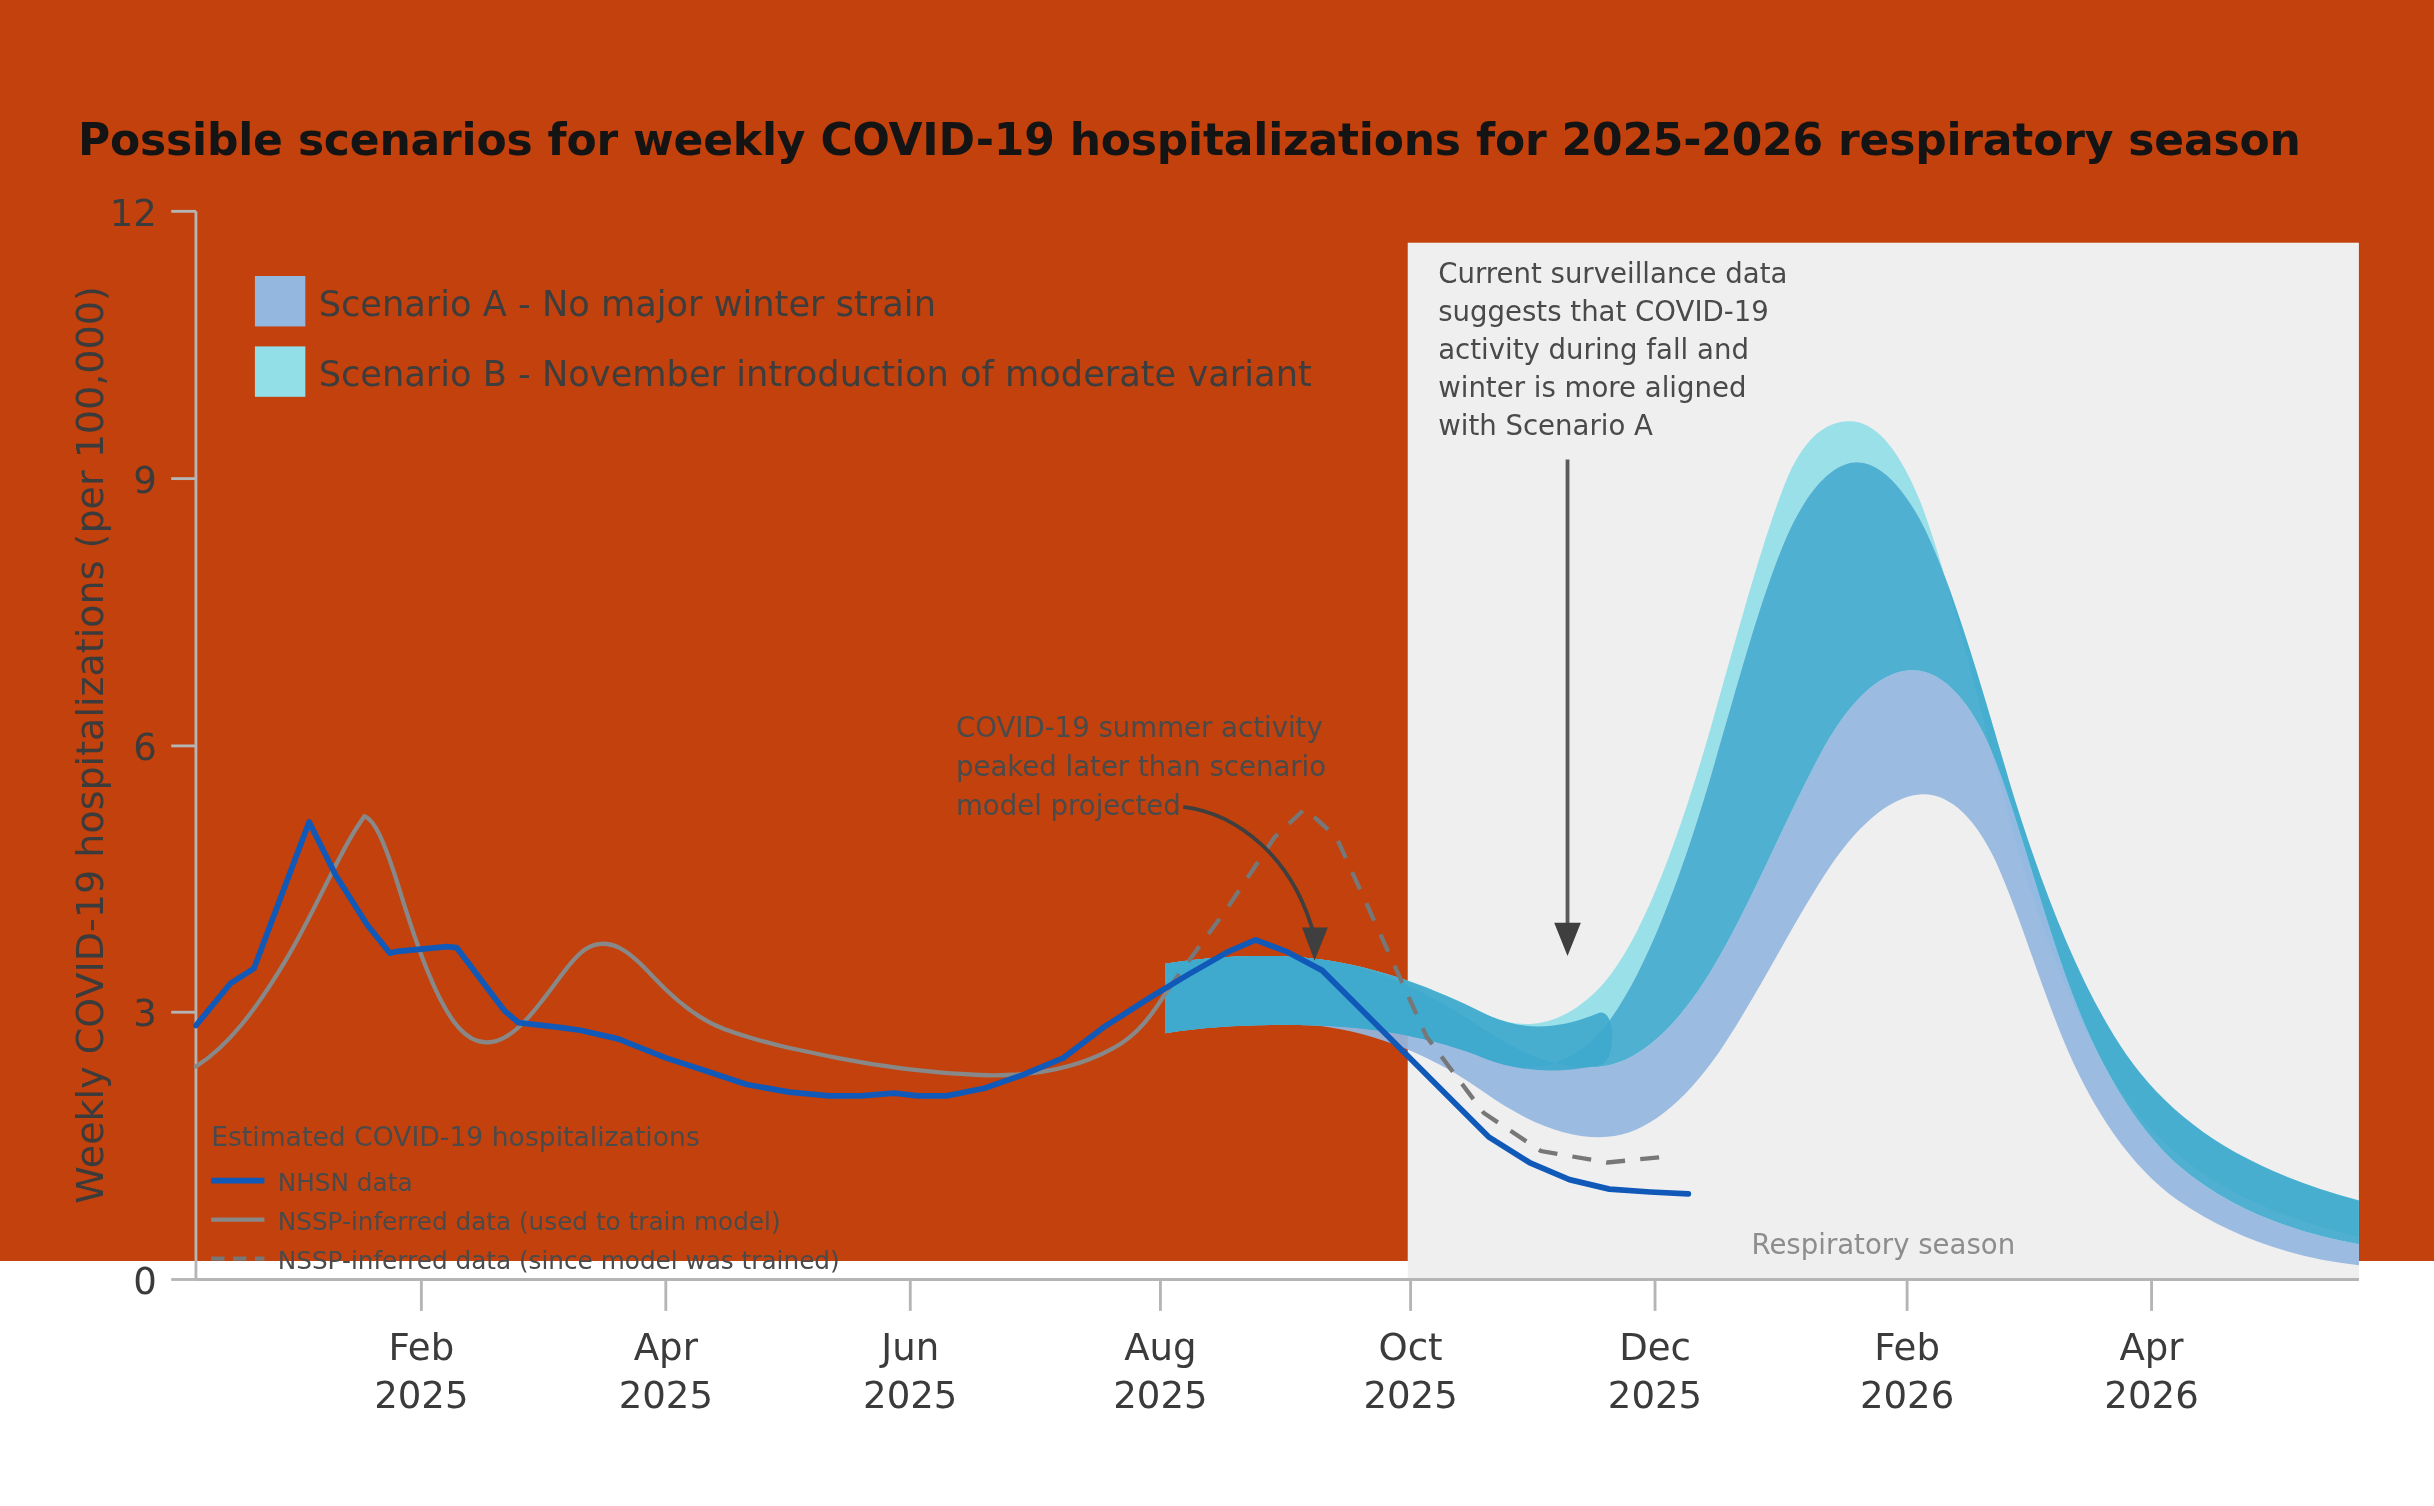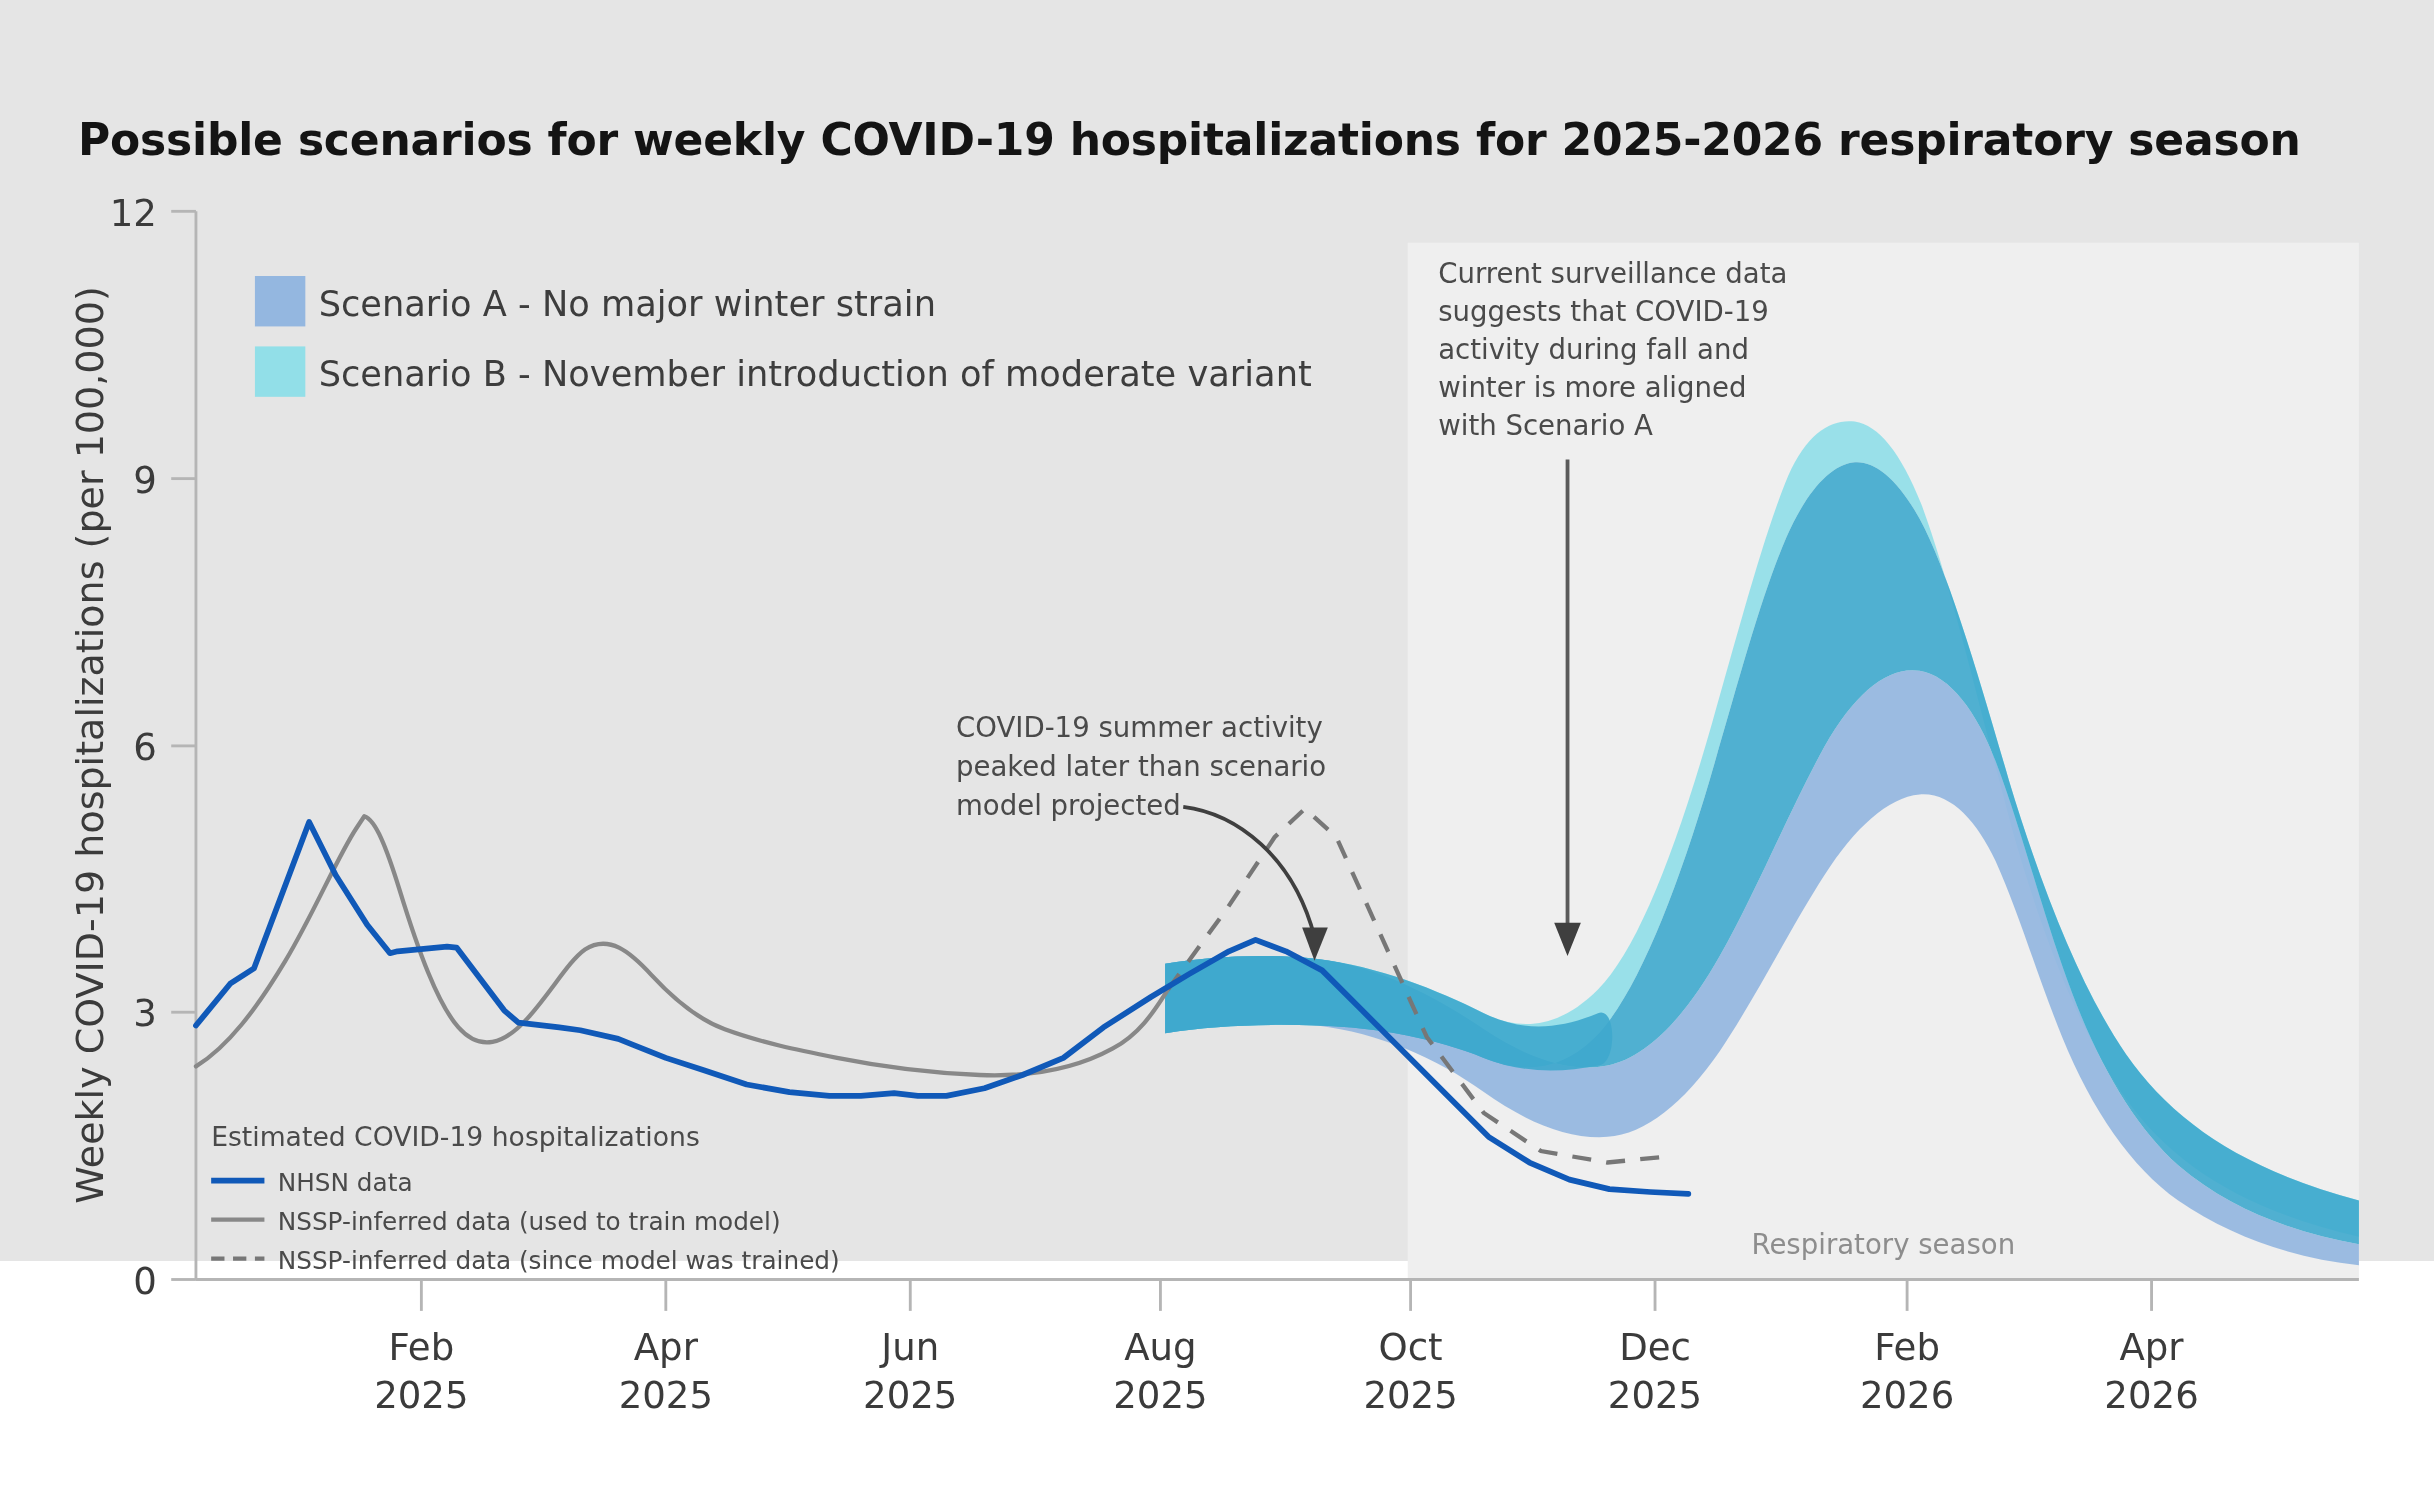--- a/index.html
+++ b/index.html
@@ -1,17 +1,17 @@
 <!DOCTYPE html>
 <html style="font-size:15px"><head>
 <meta charset="utf-8">
 <style>
   html,body{margin:0;padding:0;background:#ffffff;}
   body{width:2435px;height:1507px;font-family:"DejaVu Sans",sans-serif;overflow:hidden;}
-  #page{position:relative;width:2435px;height:1261px;background:#e5e5e5;}
+  #page{position:relative;width:2435px;height:1261px;background:#c2410c;}
 
   .title{
     position:absolute;left:78px;top:114px;
     font-family:"DejaVu Sans",sans-serif;
     font-weight:bold;font-size:44px;letter-spacing:-0.2px;
     color:#141414;white-space:nowrap;
   }
 
   svg.plot{position:absolute;left:0;top:0;width:2435px;height:1507px;}
 

